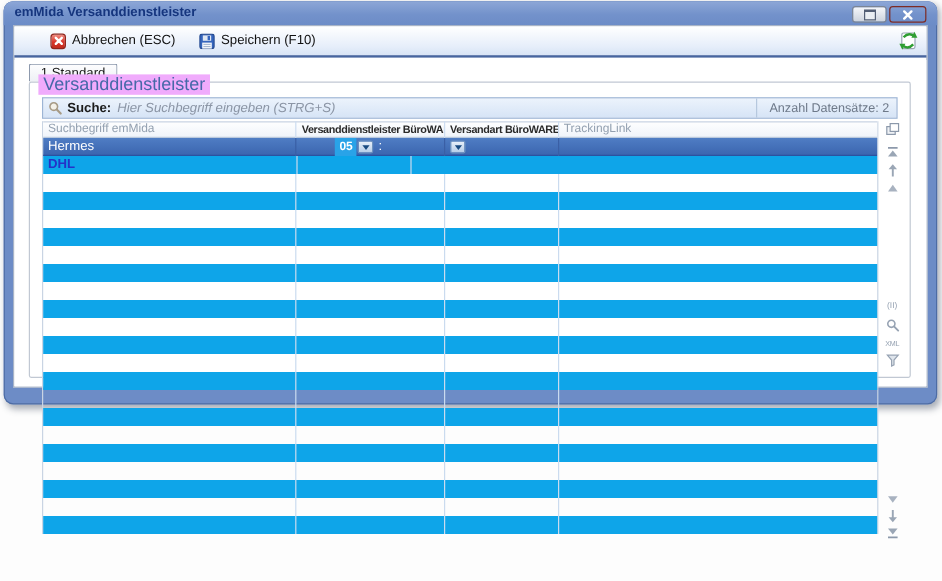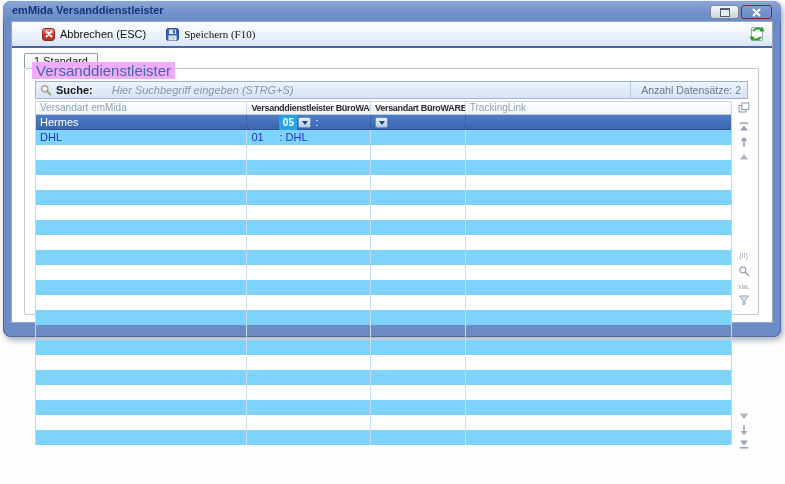--- a/index.html
+++ b/index.html
@@ -15,53 +15,53 @@
   .btn-max{right:42px;width:29px;background:linear-gradient(#f5f7fa,#ccd3dd);border:1px solid #7b8596;}
   .btn-max .glyph{width:8px;height:6px;border:1px solid #525e74;border-top:2px solid #525e74;background:#e9edf2;}
   .btn-close{right:9px;width:31px;background:linear-gradient(#efae a,#e89d93 10%,#cf5a4e 45%,#bd4236);border:1px solid #7d2b24;}
   
   .inner{position:absolute;left:8px;top:20px;right:8px;bottom:14px;background:#fff;
     border:1px solid #9aa7bc;box-sizing:border-box;}
   .toolbar{position:absolute;top:0;left:0;right:0;height:26px;
     background:linear-gradient(#ffffff,#e6eefa 70%,#d8e4f5);
     border-bottom:2px solid #47659f;display:flex;align-items:center;padding-left:24px;box-sizing:border-box;}
   .tbtn{display:flex;align-items:center;gap:5px;font-size:11px;color:#111;padding:2px 6px;border-radius:2px;}
-  .tbtn + .tbtn{margin-left:8px;font-family:Liberation Serif, serif;}
+  .tbtn + .tbtn{margin-left:8px;}
   .icon-cancel{width:13px;height:13px;border-radius:3px;border:1px solid #8e241c;box-sizing:border-box;
     background:linear-gradient(#ef8d82,#d9352a 55%,#c22b1f);display:flex;align-items:center;justify-content:center;}
   .icon-refresh{margin-left:auto;margin-right:4px;width:22px;height:22px;display:flex;align-items:center;justify-content:center;}
   .content{position:absolute;top:28px;left:0;right:0;bottom:0;background:#fff;}
   
   .tab{position:absolute;left:12px;top:3px;height:15px;padding:0 9px;box-sizing:border-box;
     background:linear-gradient(#fdfdfe,#edf0f5);border:1px solid #8d99ad;border-bottom:none;
     border-radius:2px 2px 0 0;font-size:11px;color:#1a1a1a;line-height:14px;}
   
   .group{position:absolute;left:12px;right:13px;top:18px;bottom:7px;border:1px solid #c1c8d3;
     border-radius:2px;box-sizing:border-box;}
   .group-label{position:absolute;top:-7px;left:7px;background:#f0abfc;padding:0 4px;
     font-size:15px;color:#4668a8;text-align:right;}
   
   .search{position:absolute;left:10px;right:10px;top:12px;height:18px;box-sizing:border-box;
     background:linear-gradient(#ecf3fc,#d6e4f6);border:1px solid #9db5d5;
     display:flex;align-items:center;font-size:11px;padding:0 4px;}
-  .search-label{font-weight:bold;color:#1b1b1b;margin:0 19px 0 4px;}
+  .search-label{font-weight:bold;color:#1b1b1b;margin:0 5px 0 4px;}
   .search-placeholder{font-style:italic;color:#8b95a5;}
   .search-count{margin-left:auto;color:#6e7989;font-size:10.5px;border-left:1px solid #b6c8de;
     padding:2px 2px 2px 10px;}
   
   .grid{position:absolute;left:10px;top:32px;width:697px;box-sizing:border-box;
     border-left:1px solid #c9d4e3;border-right:1px solid #c9d4e3;}
   .ghead{display:flex;height:14px;background:linear-gradient(#ffffff,#eef3fa);
     box-shadow:inset 0 1px 0 #c9d4e3, inset 0 -1px 0 #bac9dd;font-size:10px;line-height:14px;}
   .hcell{box-sizing:border-box;padding-left:4px;overflow:hidden;white-space:nowrap;border-right:1px solid #cdddf1;}
   .hcell.muted{color:#93a0b0;}
   .hcell.strong{color:#2a2a2a;font-weight:bold;font-size:9px;letter-spacing:-0.3px;}
   .c1{width:212px;} .c2{width:124px;} .c3{width:95px;} .c4{width:266px;border-right:none;}
   .row{display:flex;height:15px;font-size:11px;line-height:15px;color:#2433c8;}
-  .row.alt{background:#7dd3fc;}
+  .row.alt{background:#0ea5e9;font-weight:bold;}
   .row.sel{background:linear-gradient(#4f7dc4,#3a64ae);color:#fff;box-shadow:inset 0 -1px 0 #2c52a0;}
   .cell{box-sizing:border-box;padding-left:4px;overflow:hidden;white-space:nowrap;
     border-right:1px solid #cadbef;display:flex;align-items:center;}
   .row.sel .cell{border-right-color:#3a5fa5;}
   .cell.c4{border-right:none;}
   .code-edit{display:inline-block;background:#29a3e8;color:#fff;font-weight:bold;font-size:10px;
     height:12px;line-height:12px;padding:16px 3px;min-width:12px;text-align:center;margin-left:28px;}
   .code-plain{display:inline-block;min-width:24px;}
   .dd-btn{display:inline-flex;align-items:center;justify-content:center;width:13px;height:11px;
     margin-left:1px;background:linear-gradient(#e8f0f9,#b6cde8);border:1px solid #6d92bf;border-radius:2px;box-sizing:border-box;}
@@ -138,21 +138,21 @@
             <circle cx="4.8" cy="4.8" r="3.2" fill="#f4f1e8" stroke="#a79b86" stroke-width="1.3"></circle>
             <path d="M7.3 7.3 L10.6 10.6" stroke="#a79b86" stroke-width="1.8" stroke-linecap="round"></path>
           </svg>
           <span class="search-label">Suche:</span>
           <span class="search-placeholder">Hier Suchbegriff eingeben (STRG+S)</span>
           <span class="search-count">Anzahl Datensätze: 2</span>
         </div>
 
         <div class="grid">
           <div class="ghead">
-            <div class="hcell c1 muted">Versandart emMida</div>
+            <div class="hcell c1 muted">Suchbegriff emMida</div>
             <div class="hcell c2 strong">Versanddienstleister BüroWARE</div>
             <div class="hcell c3 strong">Versandart BüroWARE</div>
             <div class="hcell c4 muted">TrackingLink</div>
           </div>
           <div id="grid-rows">
               <div class="row sel">
                 <div class="cell c1">
                   <span>Hermes</span>
                 </div>
                 <div class="cell c2">
@@ -162,24 +162,20 @@
                 </div>
                 <div class="cell c3">
                   <span class="dd-btn" style="margin-left: 0px;"></span>
                 </div>
                 <div class="cell c4"></div>
               </div>
               <div class="row alt">
                 <div class="cell c1">
                   <span>DHL</span>
                 </div>
-                <div class="cell c2">
-                  <span class="code-plain">01</span>
-                  <span class="suffix">: DHL</span>
-                </div>
                 <div class="cell c3"></div>
                 <div class="cell c4"></div>
               </div>
               <div class="row">
                 <div class="cell c1"></div>
                 <div class="cell c2"></div>
                 <div class="cell c3"></div>
                 <div class="cell c4"></div>
               </div>
               <div class="row alt">

